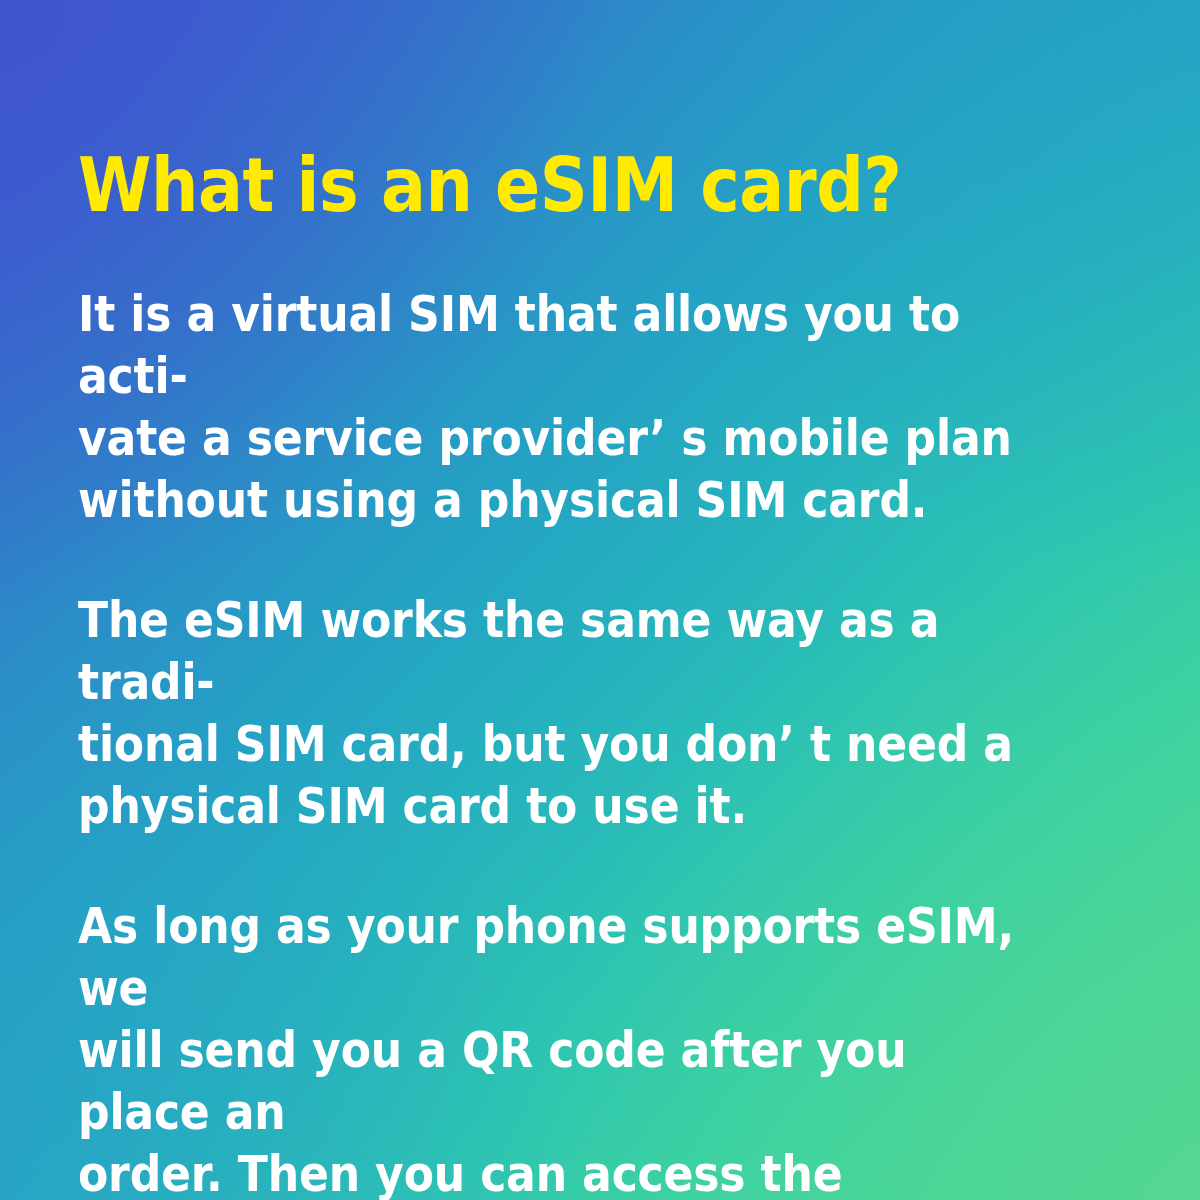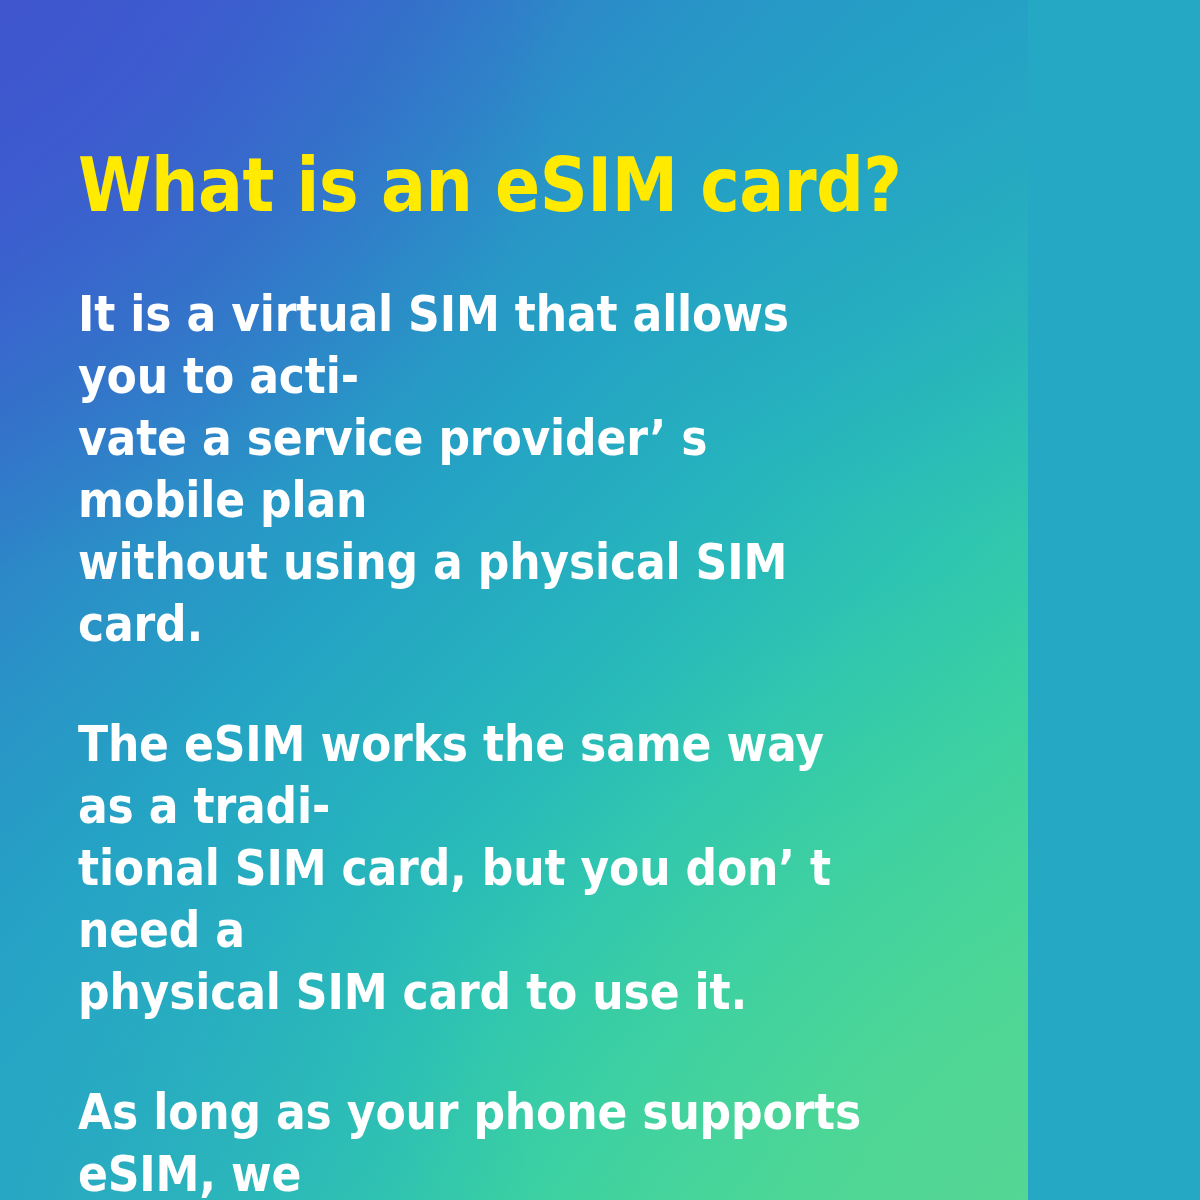--- a/index.html
+++ b/index.html
@@ -11,21 +11,21 @@
     width: 1200px;
     height: 1200px;
     overflow: hidden;
     background: #24a8c4;
     font-family: "Liberation Sans", sans-serif;
   }
 
   
   .card {
     position: relative;
-    width: 1028px;
+    width: 1200px;
     height: 1200px;
     box-sizing: border-box;
     overflow: hidden;
     
     background:
       linear-gradient(
         135deg,
         #3f56ce 0%,
         #3a63d0 9%,
         #3179c9 19%,

